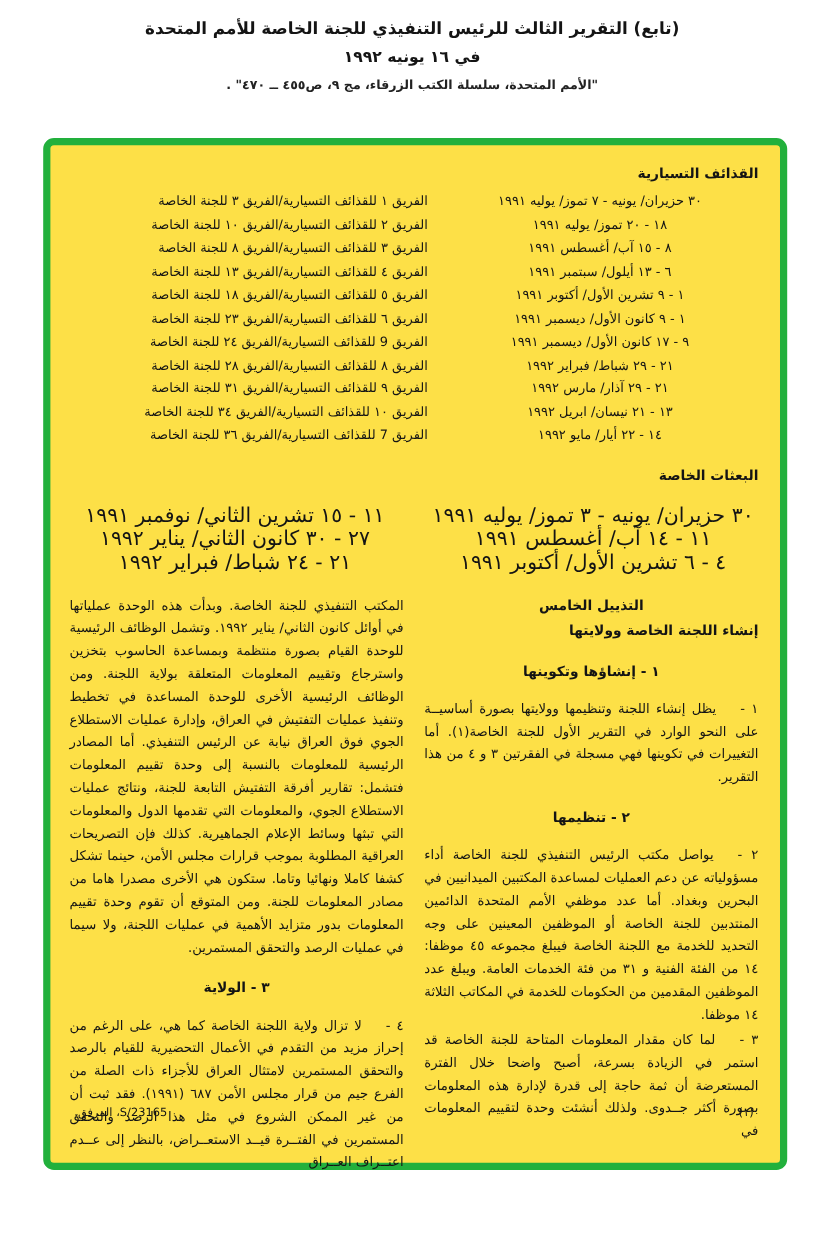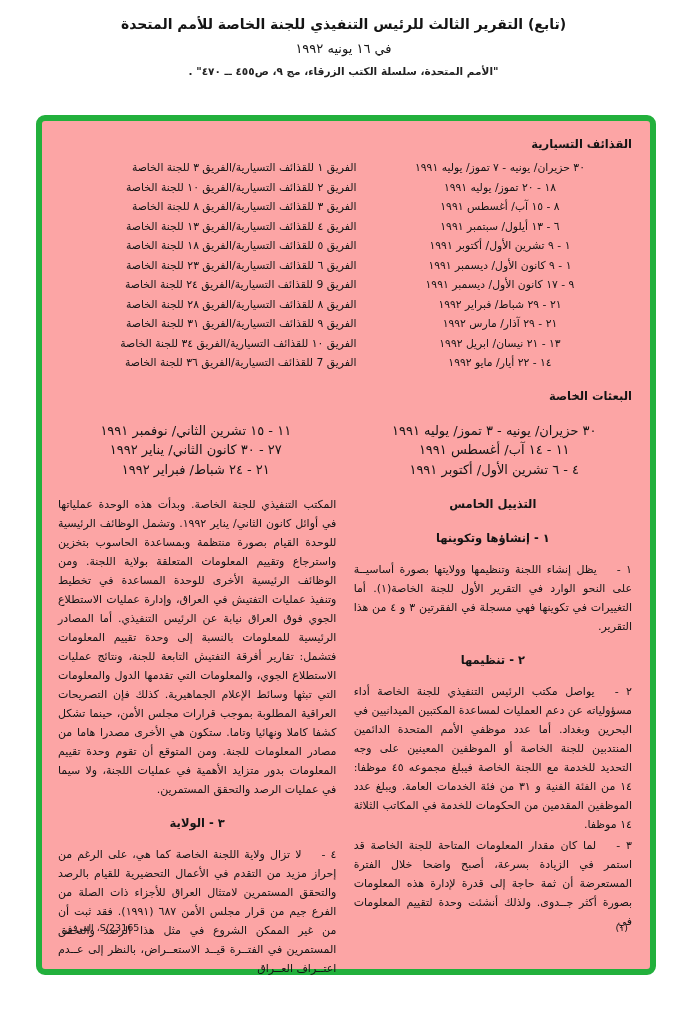--- a/index.html
+++ b/index.html
@@ -8,40 +8,40 @@
     width:687px;height:1032px;
     background:#ffffff;
     font-family:"DejaVu Sans",sans-serif;
     color:#141414;
     direction:rtl;
     overflow:hidden;
   }
   
   .doc-header{position:absolute;top:16px;left:0;right:0;text-align:center;}
   .doc-header .h1{font-size:14px;font-weight:bold;letter-spacing:0;}
-  .doc-header .h2{font-size:13px;font-weight:normal;margin-top:9px;}
+  .doc-header .h2{font-size:13px;font-weight:bold;margin-top:9px;}
   .doc-header .h3{font-size:10.5px;font-weight:bold;margin-top:9px;color:#222;}
   
   .green-box{
     position:absolute;left:36px;top:115px;width:620px;height:860px;
     box-sizing:border-box;
     border:6px solid #22b03c;border-radius:9px;
     padding:14px 18px 10px 16px;
-    background:#fca5a5;
+    background:#fde047;
   }
   .sec-title{font-size:11.5px;font-weight:bold;text-align:right;line-height:18px;}
   
   .mtable{margin-top:5px;}
   .mrow{display:flex;justify-content:space-between;line-height:19.5px;font-size:10.8px;}
   .mdate{width:46%;text-align:center;white-space:nowrap;}
   .mteam{width:52%;text-align:right;white-space:nowrap;}
   
   .missions-title{margin-top:14px;}
   .missions{display:flex;justify-content:space-between;margin-top:16px;}
-  .mis-col{width:48%;text-align:center;font-size:13px;line-height:19.5px;}
+  .mis-col{width:48%;text-align:center;font-size:17px;line-height:19.5px;}
   
   .body-cols{display:flex;justify-content:space-between;margin-top:16px;}
   .bcol{width:48.5%;font-size:11px;line-height:19px;text-align:justify;}
   .app-title{font-weight:bold;font-size:11.5px;text-align:center;}
   .app-sub{font-weight:bold;font-size:11.5px;text-align:right;margin-top:2px;}
   .num-h{font-weight:bold;font-size:11.5px;text-align:center;margin:15px 0 12px 0;}
   .bcol p{margin:0 0 2px 0;}
   .pnum{margin-left:20px;}
   
   .footnote{
@@ -131,20 +131,21 @@
         <div>١١ - ١٥ تشرين الثاني/ نوفمبر ١٩٩١</div>
         <div>٢٧ - ٣٠ كانون الثاني/ يناير ١٩٩٢</div>
         <div>٢١ - ٢٤ شباط/ فبراير ١٩٩٢</div>
       </div>
     </div>
 
     <div class="body-cols">
 
       <div class="bcol">
         <div class="app-title">التذييل الخامس</div>
+        <div class="app-sub">إنشاء اللجنة الخاصة وولايتها</div>
         <div class="num-h">١ - إنشاؤها وتكوينها</div>
         <p><span class="pnum">١ -</span><span>يظل إنشاء اللجنة وتنظيمها وولايتها بصورة أساسيــة على النحو الوارد في التقرير الأول للجنة الخاصة(١). أما التغييرات في تكوينها فهي مسجلة في الفقرتين ٣ و ٤ من هذا التقرير.</span></p>
         <div class="num-h">٢ - تنظيمها</div>
         <p><span class="pnum">٢ -</span><span>يواصل مكتب الرئيس التنفيذي للجنة الخاصة أداء مسؤولياته عن دعم العمليات لمساعدة المكتبين الميدانيين في البحرين وبغداد. أما عدد موظفي الأمم المتحدة الدائمين المنتدبين للجنة الخاصة أو الموظفين المعينين على وجه التحديد للخدمة مع اللجنة الخاصة فيبلغ مجموعه ٤٥ موظفا: ١٤ من الفئة الفنية و ٣١ من فئة الخدمات العامة. ويبلغ عدد الموظفين المقدمين من الحكومات للخدمة في المكاتب الثلاثة ١٤ موظفا.</span></p>
         <p><span class="pnum">٣ -</span><span>لما كان مقدار المعلومات المتاحة للجنة الخاصة قد استمر في الزيادة بسرعة، أصبح واضحا خلال الفترة المستعرضة أن ثمة حاجة إلى قدرة لإدارة هذه المعلومات بصورة أكثر جــدوى. ولذلك أنشئت وحدة لتقييم المعلومات في</span></p>
       </div>
 
       <div class="bcol">
         <p><span>المكتب التنفيذي للجنة الخاصة. وبدأت هذه الوحدة عملياتها في أوائل كانون الثاني/ يناير ١٩٩٢. وتشمل الوظائف الرئيسية للوحدة القيام بصورة منتظمة وبمساعدة الحاسوب بتخزين واسترجاع وتقييم المعلومات المتعلقة بولاية اللجنة. ومن الوظائف الرئيسية الأخرى للوحدة المساعدة في تخطيط وتنفيذ عمليات التفتيش في العراق، وإدارة عمليات الاستطلاع الجوي فوق العراق نيابة عن الرئيس التنفيذي. أما المصادر الرئيسية للمعلومات بالنسبة إلى وحدة تقييم المعلومات فتشمل: تقارير أفرقة التفتيش التابعة للجنة، ونتائج عمليات الاستطلاع الجوي، والمعلومات التي تقدمها الدول والمعلومات التي تبثها وسائط الإعلام الجماهيرية. كذلك فإن التصريحات العراقية المطلوبة بموجب قرارات مجلس الأمن، حينما تشكل كشفا كاملا ونهائيا وتاما. ستكون هي الأخرى مصدرا هاما من مصادر المعلومات للجنة. ومن المتوقع أن تقوم وحدة تقييم المعلومات بدور متزايد الأهمية في عمليات اللجنة، ولا سيما في عمليات الرصد والتحقق المستمرين.</span></p>
         <div class="num-h">٣ - الولاية</div>

